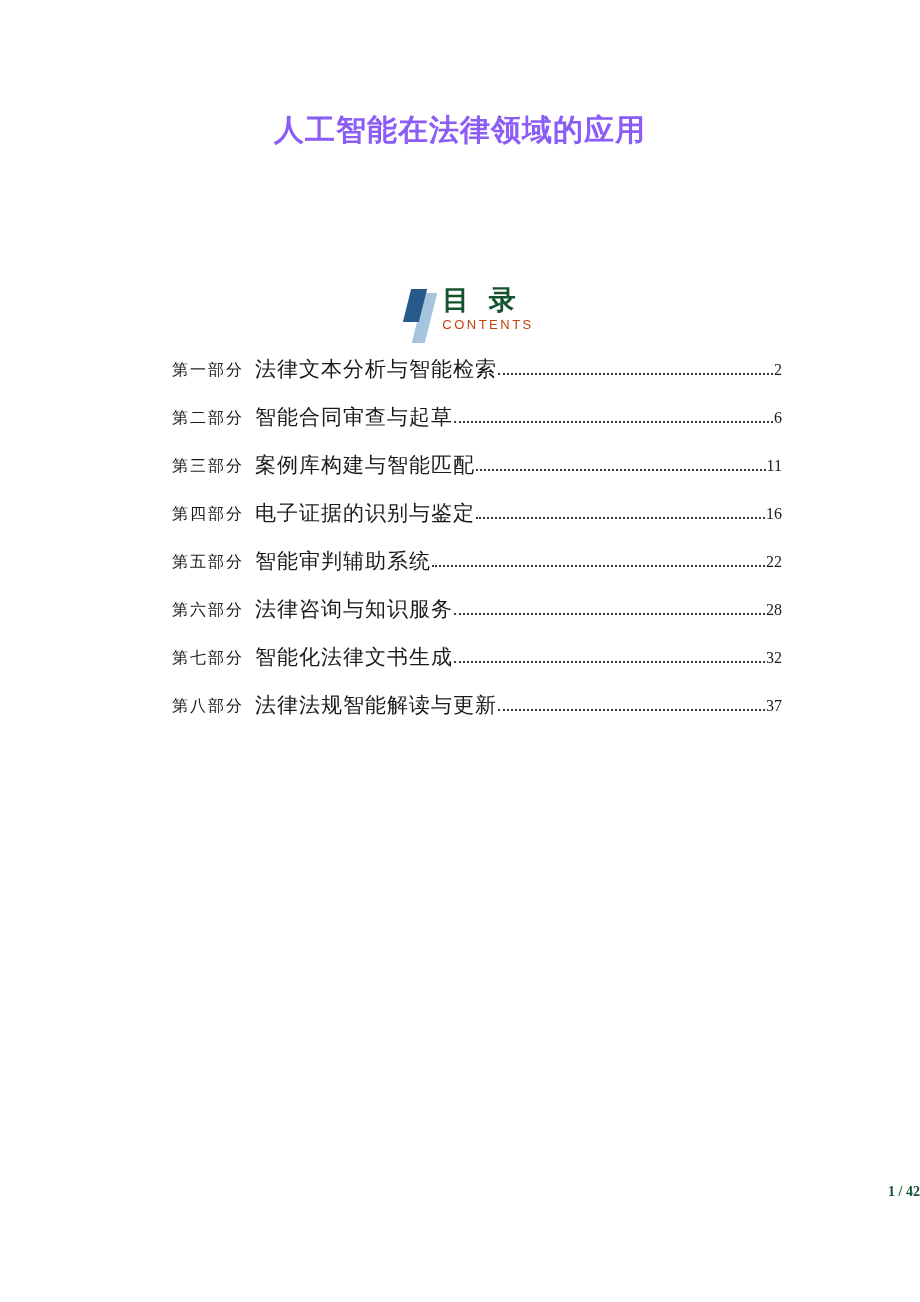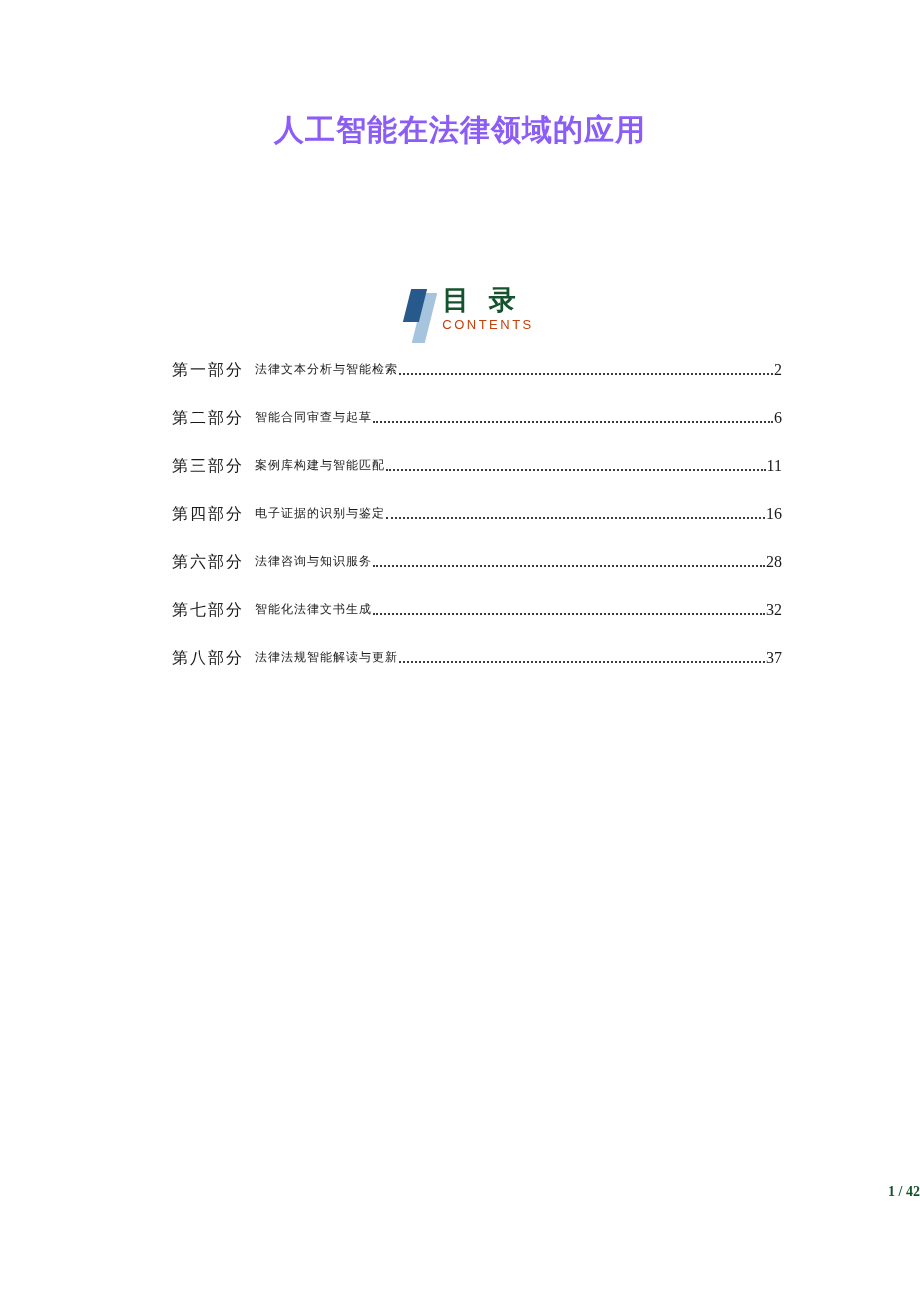--- a/index.html
+++ b/index.html
@@ -88,21 +88,21 @@
     cursor: pointer;
   }
   .toc-row span { line-height: 19px; white-space: nowrap; }
   .toc-label {
     font-size: 16px;
     letter-spacing: 2px;
     margin-right: 11px;
     flex: 0 0 auto;
   }
   .toc-title {
-    font-size: 12px;
+    font-size: 21px;
     letter-spacing: 1px;
     flex: 0 0 auto;
   }
   .toc-dots {
     flex: 1 1 auto;
     height: 15px;
     border-bottom: 2px dotted #3c3c3c;
     margin: 0 1px;
     min-width: 20px;
   }
@@ -165,20 +165,26 @@
       <span class="toc-page">11</span>
     </div>
 
     <div class="toc-row">
       <span class="toc-label">第四部分</span>
       <span class="toc-title">电子证据的识别与鉴定</span>
       <span class="toc-dots"></span>
       <span class="toc-page">16</span>
     </div>
 
+    <div class="toc-row">
+      <span class="toc-label">第五部分</span>
+      <span class="toc-title">智能审判辅助系统</span>
+      <span class="toc-dots"></span>
+      <span class="toc-page">22</span>
+    </div>
 
     <div class="toc-row">
       <span class="toc-label">第六部分</span>
       <span class="toc-title">法律咨询与知识服务</span>
       <span class="toc-dots"></span>
       <span class="toc-page">28</span>
     </div>
 
     <div class="toc-row">
       <span class="toc-label">第七部分</span>

